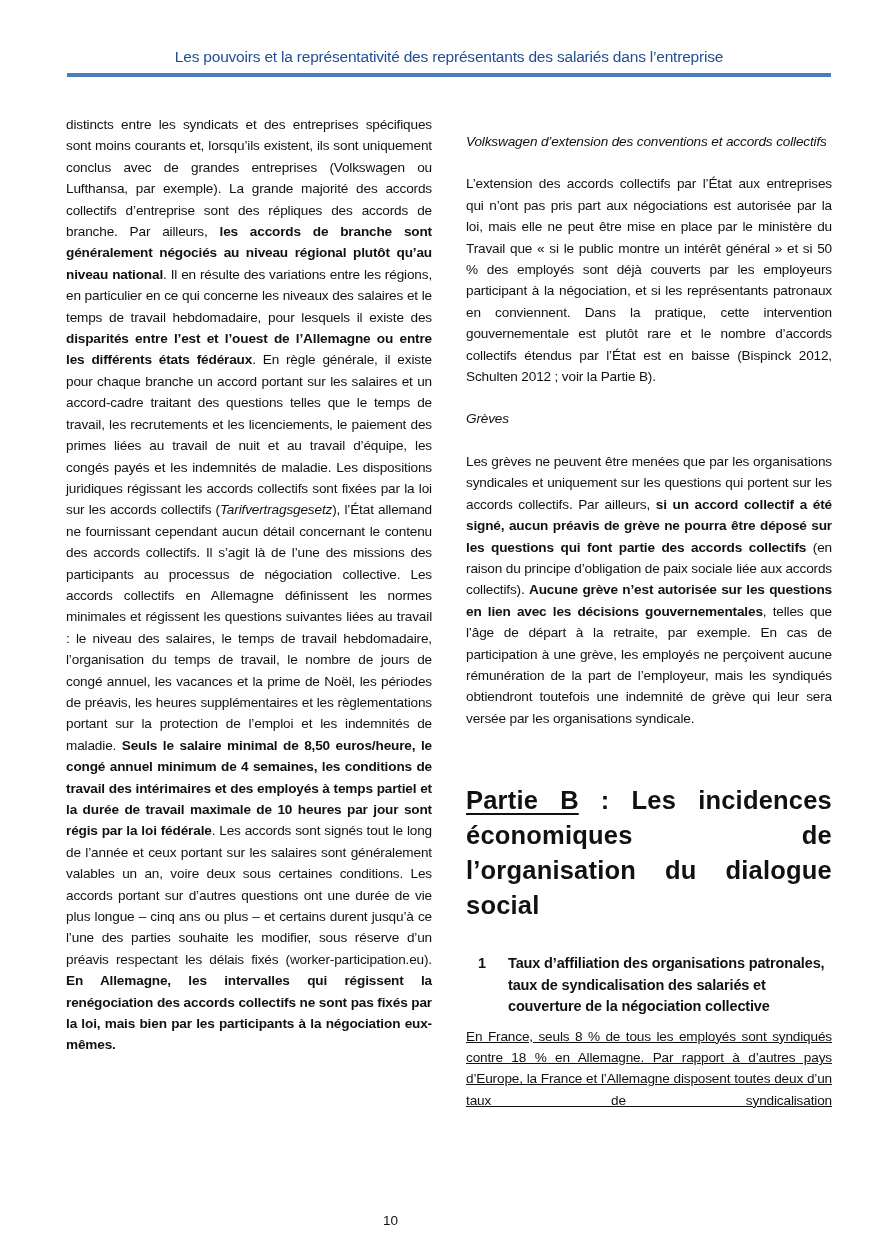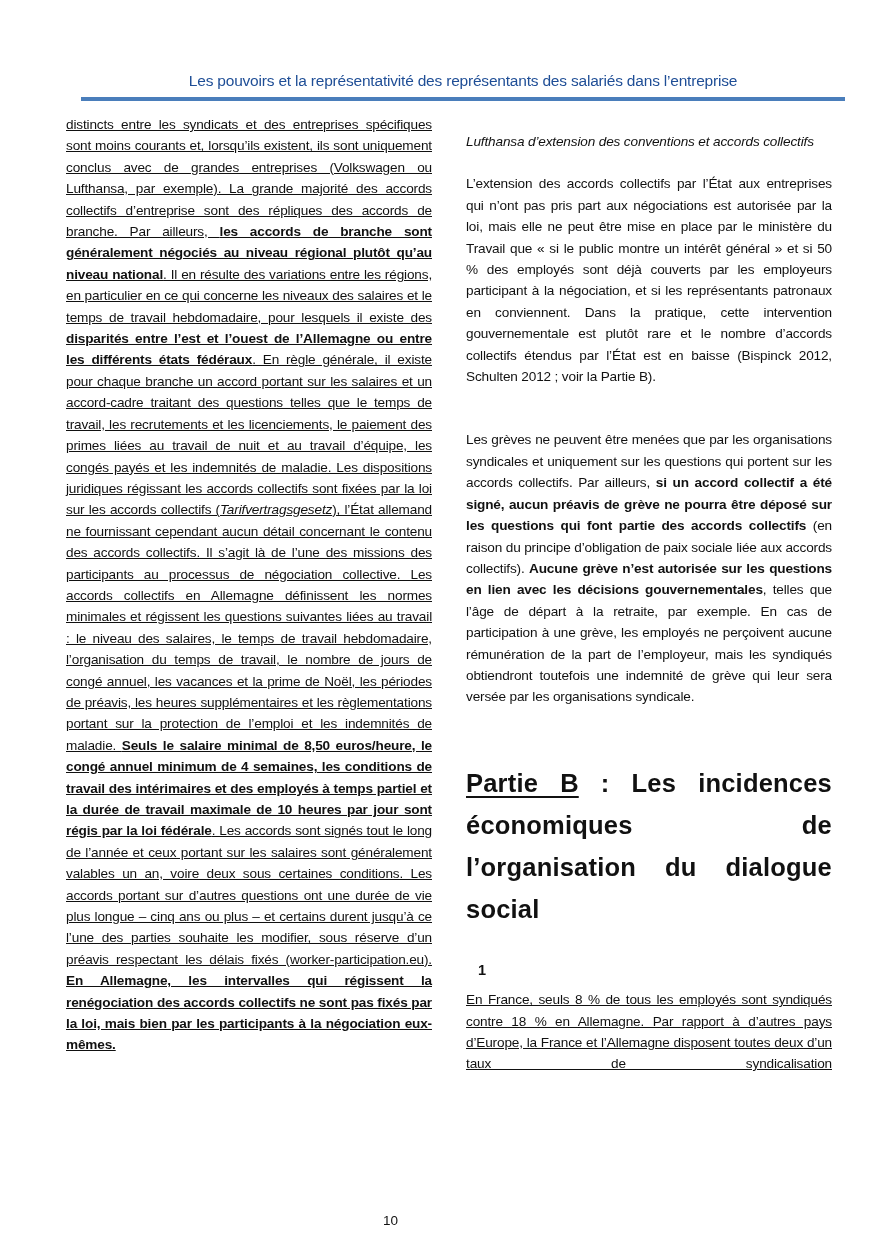--- a/index.html
+++ b/index.html
@@ -1,32 +1,32 @@
 <!DOCTYPE html>
 <html><head>
 <meta charset="utf-8">
 <style>
   html, body { margin: 0; padding: 0; background: #ffffff; }
   body { width: 894px; height: 1260px; position: relative; overflow: hidden;
          font-family: "Liberation Sans", "DejaVu Sans", sans-serif; color: #111111; }
-  .header { position: absolute; left: 81px; top: 48px; width: 764px; margin-top: 24px; }
+  .header { position: absolute; left: 67px; top: 48px; width: 764px; }
   .header-title { text-align: center; color: #1f4e96; font-size: 15.5px; letter-spacing: -0.2px;
                   font-family: "Liberation Sans", sans-serif; }
   .header-rule { margin-top: 7px; height: 4px; background: #4a7ebb; }
   .col { position: absolute; top: 114px; width: 366px; font-size: 13.6px; line-height: 21.4px;
          text-align: justify; letter-spacing: -0.15px; }
-  .col-left { left: 66px; text-decoration: underline; }
+  .col-left { left: 66px; }
   .col-right { left: 466px; top: 131px; }
   .col p { margin: 0; }
   .col p.last-line { text-align-last: left; }
   b { font-weight: bold; }
   i { font-style: italic; }
   .subhead { font-style: italic; margin: 0; }
   .gap { height: 21px; }
-  .part-title { font-size: 25.5px; line-height: 42px; font-weight: bold; margin-top: 54px;
+  .part-title { font-size: 25.5px; line-height: 35px; font-weight: bold; margin-top: 54px;
                 text-align: justify; text-align-last: left; color: #111; letter-spacing: 0.2px; }
   .part-title .ul { text-decoration: underline; text-decoration-thickness: 2px; text-underline-offset: 4px; }
   .sec-head { display: flex; margin-top: 30px; font-weight: bold; font-size: 14.5px; line-height: 21.5px; }
   .sec-num { width: 30px; flex: 0 0 30px; padding-left: 12px; }
   .sec-text { flex: 1; text-align: left; }
   .sec-body { margin-top: 8px !important; text-decoration: underline; }
   .page-num { position: absolute; top: 1213px; left: 0; width: 781px; text-align: center; font-size: 13.5px; }
 </style>
 </head>
 <body>
@@ -36,30 +36,32 @@
   <div class="header-rule"></div>
 </div>
 
 <div class="col col-left">
   <p class="last-line">
     <span>distincts entre les syndicats et des entreprises spécifiques sont moins courants et, lorsqu’ils existent, ils sont uniquement conclus avec de grandes entreprises (Volkswagen ou Lufthansa, par exemple). La grande majorité des accords collectifs d’entreprise sont des répliques des accords de branche. Par ailleurs, </span><b>les accords de branche sont généralement négociés au niveau régional plutôt qu’au niveau national</b><span>. Il en résulte des variations entre les régions, en particulier en ce qui concerne les niveaux des salaires et le temps de travail hebdomadaire, pour lesquels il existe des </span><b>disparités entre l’est et l’ouest de l’Allemagne ou entre les différents états fédéraux</b><span>. En règle générale, il existe pour chaque branche un accord portant sur les salaires et un accord-cadre traitant des questions telles que le temps de travail, les recrutements et les licenciements, le paiement des primes liées au travail de nuit et au travail d’équipe, les congés payés et les indemnités de maladie. Les dispositions juridiques régissant les accords collectifs sont fixées par la loi sur les accords collectifs (</span><i>Tarifvertragsgesetz</i><span>), l’État allemand ne fournissant cependant aucun détail concernant le contenu des accords collectifs. Il s’agit là de l’une des missions des participants au processus de négociation collective. Les accords collectifs en Allemagne définissent les normes minimales et régissent les questions suivantes liées au travail : le niveau des salaires, le temps de travail hebdomadaire, l’organisation du temps de travail, le nombre de jours de congé annuel, les vacances et la prime de Noël, les périodes de préavis, les heures supplémentaires et les règlementations portant sur la protection de l’emploi et les indemnités de maladie. </span><b>Seuls le salaire minimal de 8,50 euros/heure, le congé annuel minimum de 4 semaines, les conditions de travail des intérimaires et des employés à temps partiel et la durée de travail maximale de 10 heures par jour sont régis par la loi fédérale</b><span>. Les accords sont signés tout le long de l’année et ceux portant sur les salaires sont généralement valables un an, voire deux sous certaines conditions. Les accords portant sur d’autres questions ont une durée de vie plus longue – cinq ans ou plus – et certains durent jusqu’à ce l’une des parties souhaite les modifier, sous réserve d’un préavis respectant les délais fixés (worker-participation.eu). </span><b>En Allemagne, les intervalles qui régissent la renégociation des accords collectifs ne sont pas fixés par la loi, mais bien par les participants à la négociation eux-mêmes.</b>
   </p>
 </div>
 
 <div class="col col-right">
-  <p class="subhead last-line">Lufthansa d’extension des conventions et accords collectifs</p>
+  <p class="subhead last-line">Volkswagen d’extension des conventions et accords collectifs</p>
   <div class="gap"></div>
   <p class="last-line">L’extension des accords collectifs par l’État aux entreprises qui n’ont pas pris part aux négociations est autorisée par la loi, mais elle ne peut être mise en place par le ministère du Travail que « si le public montre un intérêt général » et si 50 % des employés sont déjà couverts par les employeurs participant à la négociation, et si les représentants patronaux en conviennent. Dans la pratique, cette intervention gouvernementale est plutôt rare et le nombre d’accords collectifs étendus par l’État est en baisse (Bispinck 2012, Schulten 2012 ; voir la Partie B).</p>
   <div class="gap"></div>
+  <p class="subhead">Grèves</p>
   <div class="gap"></div>
   <p class="last-line">
     <span>Les grèves ne peuvent être menées que par les organisations syndicales et uniquement sur les questions qui portent sur les accords collectifs. Par ailleurs, </span><b>si un accord collectif a été signé, aucun préavis de grève ne pourra être déposé sur les questions qui font partie des accords collectifs</b><span> (en raison du principe d’obligation de paix sociale liée aux accords collectifs). </span><b>Aucune grève n’est autorisée sur les questions en lien avec les décisions gouvernementales</b><span>, telles que l’âge de départ à la retraite, par exemple. En cas de participation à une grève, les employés ne perçoivent aucune rémunération de la part de l’employeur, mais les syndiqués obtiendront toutefois une indemnité de grève qui leur sera versée par les organisations syndicale.</span>
   </p>
 
   <h1 class="part-title"><span class="ul">Partie B</span><span> : Les incidences économiques de l’organisation du dialogue social</span></h1>
 
   <div class="sec-head">
     <span class="sec-num">1</span>
+    <span class="sec-text">Taux d’affiliation des organisations patronales, taux de syndicalisation des salariés et couverture de la négociation collective</span>
   </div>
   <p class="sec-body" style="text-align-last: justify;">En France, seuls 8 % de tous les employés sont syndiqués contre 18 % en Allemagne. Par rapport à d’autres pays d’Europe, la France et l’Allemagne disposent toutes deux d’un taux de syndicalisation</p>
 </div>
 
 <div class="page-num">10</div>
 
 </body></html>

